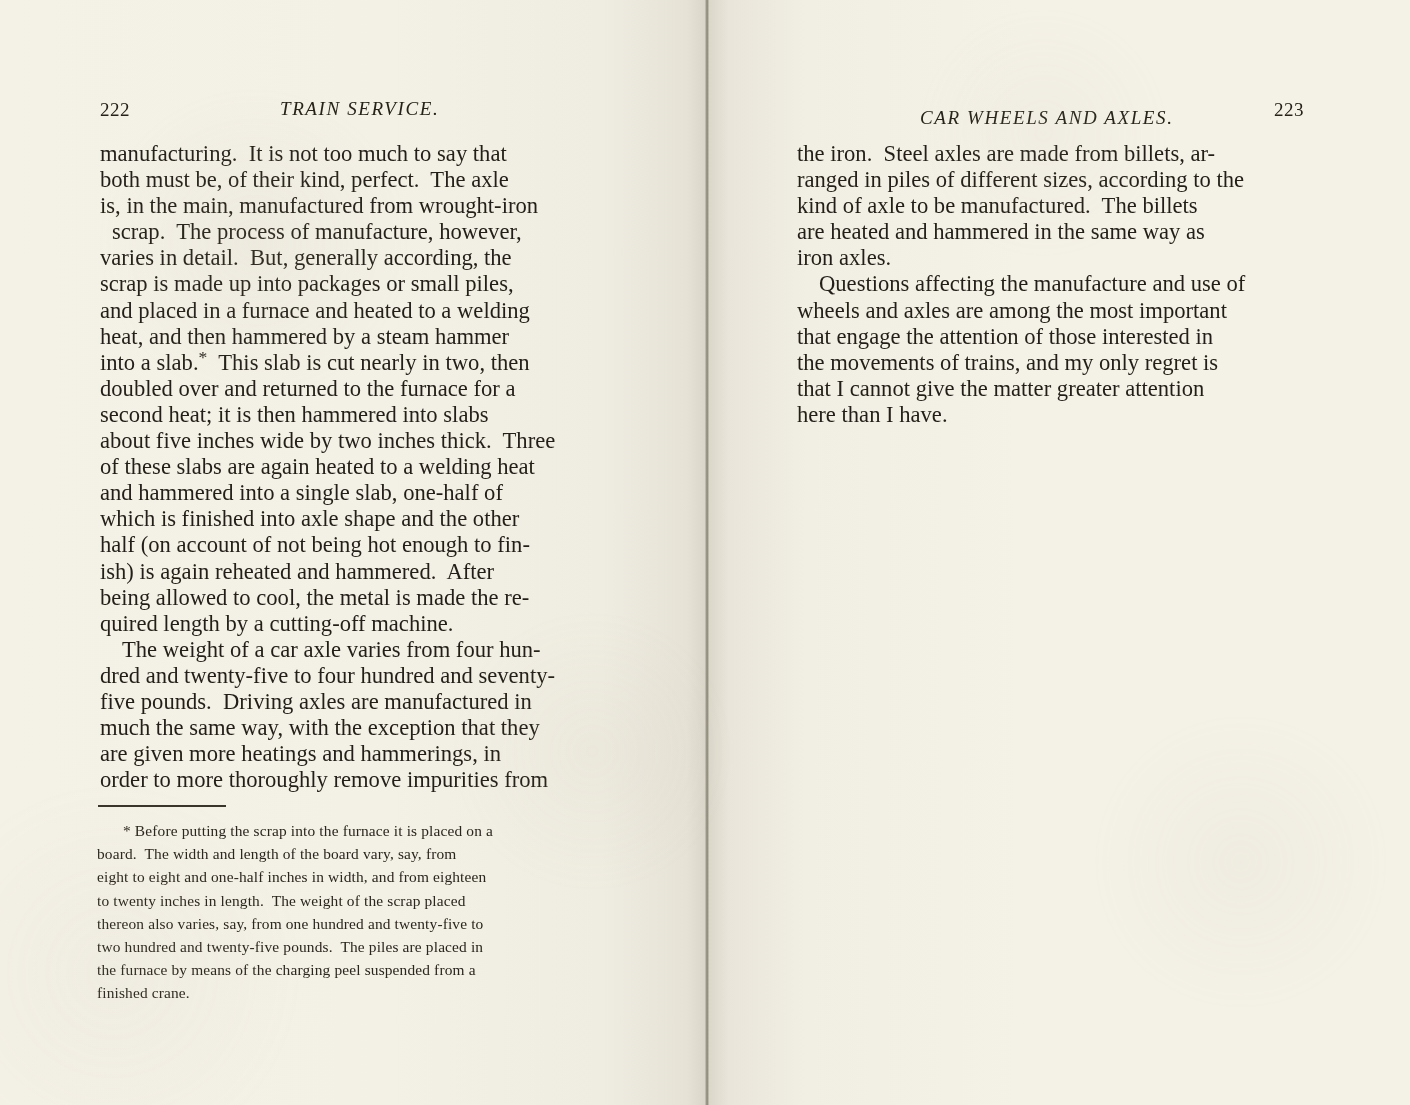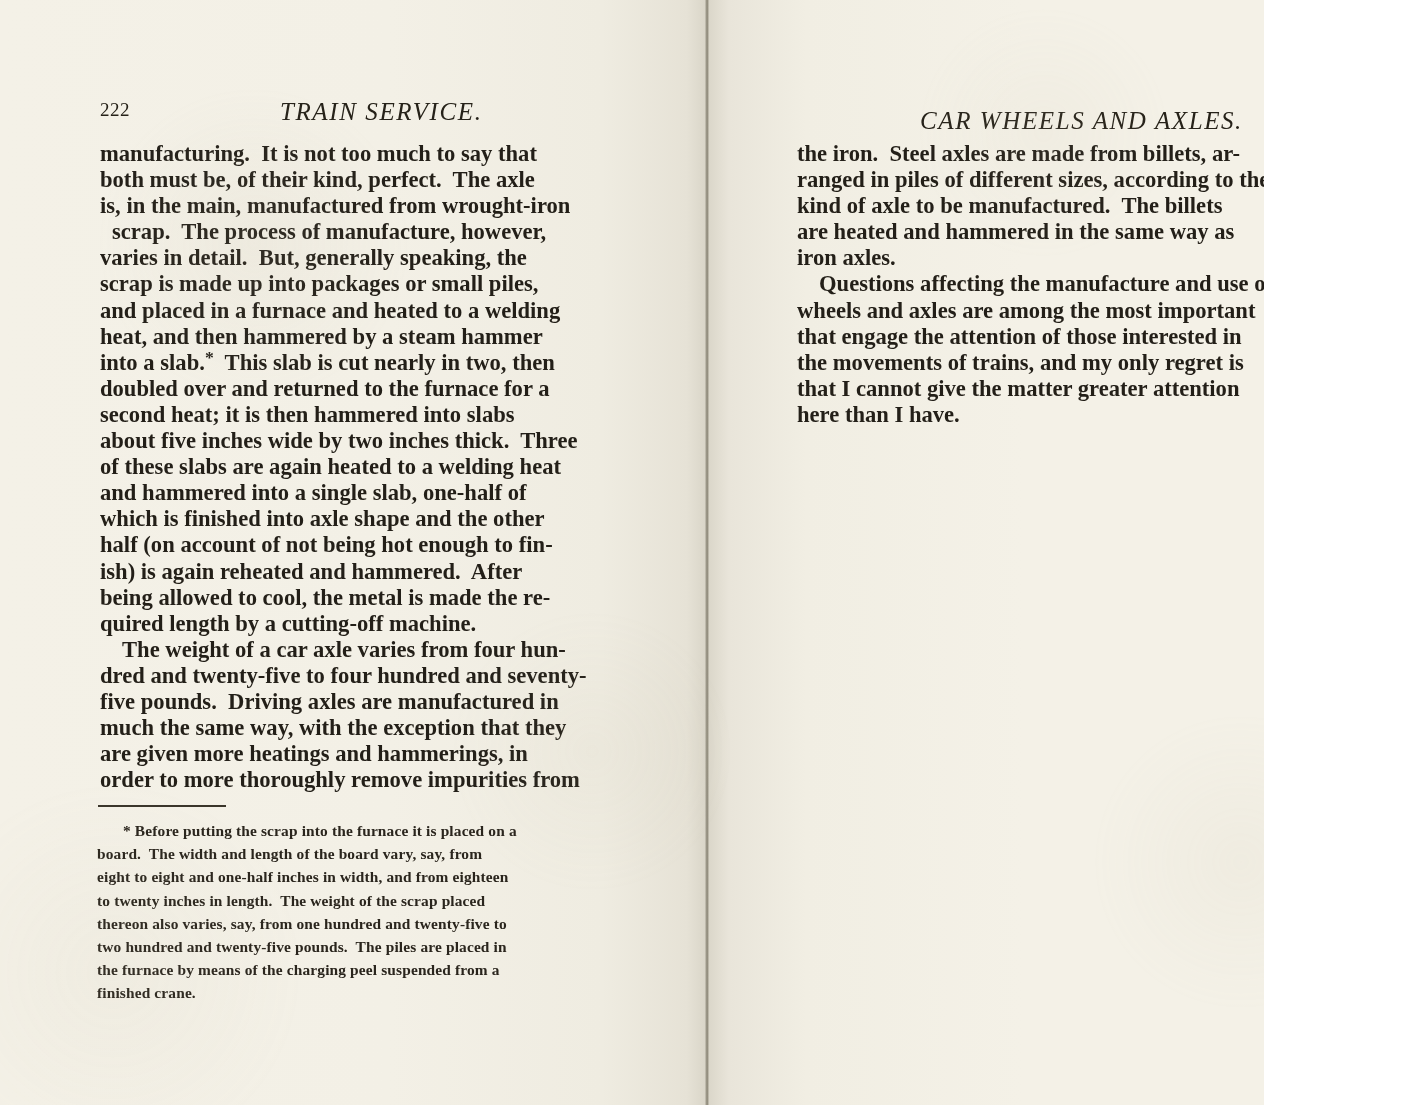--- a/index.html
+++ b/index.html
@@ -9,21 +9,21 @@
   }
   body {
     width: 1410px;
     height: 1105px;
     overflow: hidden;
     font-family: "Liberation Serif", "DejaVu Serif", serif;
   }
 
   #spread {
     position: relative;
-    width: 1264px;
+    width: 1410px;
     height: 1105px;
     background: #c4b5fd;
     overflow: hidden;
   }
 
   
   #paper-left {
     position: absolute;
     left: 0; top: 0;
     width: 708px; height: 1105px;
@@ -90,21 +90,21 @@
   }
   .folio {
     position: absolute;
     top: 99px;
     font-size: 19px;
     letter-spacing: 0.5px;
     color: #262219;
   }
   .runtitle {
     font-style: italic;
-    font-size: 25px;
+    font-size: 19px;
     letter-spacing: 1.6px;
     white-space: nowrap;
     color: #262219;
   }
 
   #folio-left   { left: 100px; }
   #runtitle-left{ left: 280px; top: 98px; }
 
   #runtitle-right { left: 212px; top: 107px; }
   #folio-right    { left: 566px; font-family: Liberation Serif, serif; }
@@ -130,21 +130,20 @@
     top: 141px;
     width: 525px;
   }
   .col p {
     margin: 0;
   }
   
   .ln {
     display: block;
     white-space: nowrap;
-    font-weight: bold;
   }
   .ln.just {
     display: flex;
     justify-content: space-between;
   }
   .ln.just > span { white-space: pre; }
   .ln.ind { padding-left: 22px; }
   sup.fn {
     font-size: 0.78em;
     vertical-align: 0.42em;
@@ -187,21 +186,21 @@
 
     <div class="runhead runtitle" id="runtitle-left">TRAIN SERVICE.</div>
 
     <div class="col" id="col-left">
 
       <p>
         <span class="ln just" style="display: block; white-space: nowrap;"><span>manufacturing.</span><span class="gap">  </span><span>It</span><span class="gap"> </span><span>is</span><span class="gap"> </span><span>not</span><span class="gap"> </span><span>too</span><span class="gap"> </span><span>much</span><span class="gap"> </span><span>to</span><span class="gap"> </span><span>say</span><span class="gap"> </span><span>that</span></span>
         <span class="ln just" style="display: block; white-space: nowrap;"><span>both</span><span class="gap"> </span><span>must</span><span class="gap"> </span><span>be,</span><span class="gap"> </span><span>of</span><span class="gap"> </span><span>their</span><span class="gap"> </span><span>kind,</span><span class="gap"> </span><span>perfect.</span><span class="gap">  </span><span>The</span><span class="gap"> </span><span>axle</span></span>
         <span class="ln just" style="display: block; white-space: nowrap;"><span>is,</span><span class="gap"> </span><span>in</span><span class="gap"> </span><span>the</span><span class="gap"> </span><span>main,</span><span class="gap"> </span><span>manufactured</span><span class="gap"> </span><span>from</span><span class="gap"> </span><span>wrought-iron</span></span>
         <span class="ln just" style="display: block; white-space: nowrap; margin-left: 12px;"><span>scrap.</span><span class="gap">  </span><span>The</span><span class="gap"> </span><span>process</span><span class="gap"> </span><span>of</span><span class="gap"> </span><span>manufacture,</span><span class="gap"> </span><span>however,</span></span>
-        <span class="ln just" style="display: block; white-space: nowrap;"><span>varies</span><span class="gap"> </span><span>in</span><span class="gap"> </span><span>detail.</span><span class="gap">  </span><span>But,</span><span class="gap"> </span><span>generally</span><span class="gap"> </span><span>speaking,</span><span class="gap"> </span><span>the</span></span>
+        <span class="ln just" style="display: block; white-space: nowrap;"><span>varies</span><span class="gap"> </span><span>in</span><span class="gap"> </span><span>detail.</span><span class="gap">  </span><span>But,</span><span class="gap"> </span><span>generally</span><span class="gap"> </span><span>according,</span><span class="gap"> </span><span>the</span></span>
         <span class="ln just" style="display: block; white-space: nowrap;"><span>scrap</span><span class="gap"> </span><span>is</span><span class="gap"> </span><span>made</span><span class="gap"> </span><span>up</span><span class="gap"> </span><span>into</span><span class="gap"> </span><span>packages</span><span class="gap"> </span><span>or</span><span class="gap"> </span><span>small</span><span class="gap"> </span><span>piles,</span></span>
         <span class="ln just" style="display: block; white-space: nowrap;"><span>and</span><span class="gap"> </span><span>placed</span><span class="gap"> </span><span>in</span><span class="gap"> </span><span>a</span><span class="gap"> </span><span>furnace</span><span class="gap"> </span><span>and</span><span class="gap"> </span><span>heated</span><span class="gap"> </span><span>to</span><span class="gap"> </span><span>a</span><span class="gap"> </span><span>welding</span></span>
         <span class="ln just" style="display: block; white-space: nowrap;"><span>heat,</span><span class="gap"> </span><span>and</span><span class="gap"> </span><span>then</span><span class="gap"> </span><span>hammered</span><span class="gap"> </span><span>by</span><span class="gap"> </span><span>a</span><span class="gap"> </span><span>steam</span><span class="gap"> </span><span>hammer</span></span>
         <span class="ln just" style="display: block; white-space: nowrap;"><span>into</span><span class="gap"> </span><span>a</span><span class="gap"> </span><span>slab.<sup class="fn">*</sup></span><span class="gap">  </span><span>This</span><span class="gap"> </span><span>slab</span><span class="gap"> </span><span>is</span><span class="gap"> </span><span>cut</span><span class="gap"> </span><span>nearly</span><span class="gap"> </span><span>in</span><span class="gap"> </span><span>two,</span><span class="gap"> </span><span>then</span></span>
         <span class="ln just" style="display: block; white-space: nowrap;"><span>doubled</span><span class="gap"> </span><span>over</span><span class="gap"> </span><span>and</span><span class="gap"> </span><span>returned</span><span class="gap"> </span><span>to</span><span class="gap"> </span><span>the</span><span class="gap"> </span><span>furnace</span><span class="gap"> </span><span>for</span><span class="gap"> </span><span>a</span></span>
         <span class="ln just" style="display: block; white-space: nowrap;"><span>second</span><span class="gap"> </span><span>heat;</span><span class="gap"> </span><span>it</span><span class="gap"> </span><span>is</span><span class="gap"> </span><span>then</span><span class="gap"> </span><span>hammered</span><span class="gap"> </span><span>into</span><span class="gap"> </span><span>slabs</span></span>
         <span class="ln just" style="display: block; white-space: nowrap;"><span>about</span><span class="gap"> </span><span>five</span><span class="gap"> </span><span>inches</span><span class="gap"> </span><span>wide</span><span class="gap"> </span><span>by</span><span class="gap"> </span><span>two</span><span class="gap"> </span><span>inches</span><span class="gap"> </span><span>thick.</span><span class="gap">  </span><span>Three</span></span>
         <span class="ln just" style="display: block; white-space: nowrap;"><span>of</span><span class="gap"> </span><span>these</span><span class="gap"> </span><span>slabs</span><span class="gap"> </span><span>are</span><span class="gap"> </span><span>again</span><span class="gap"> </span><span>heated</span><span class="gap"> </span><span>to</span><span class="gap"> </span><span>a</span><span class="gap"> </span><span>welding</span><span class="gap"> </span><span>heat</span></span>
         <span class="ln just" style="display: block; white-space: nowrap;"><span>and</span><span class="gap"> </span><span>hammered</span><span class="gap"> </span><span>into</span><span class="gap"> </span><span>a</span><span class="gap"> </span><span>single</span><span class="gap"> </span><span>slab,</span><span class="gap"> </span><span>one-half</span><span class="gap"> </span><span>of</span></span>
         <span class="ln just" style="display: block; white-space: nowrap;"><span>which</span><span class="gap"> </span><span>is</span><span class="gap"> </span><span>finished</span><span class="gap"> </span><span>into</span><span class="gap"> </span><span>axle</span><span class="gap"> </span><span>shape</span><span class="gap"> </span><span>and</span><span class="gap"> </span><span>the</span><span class="gap"> </span><span>other</span></span>

